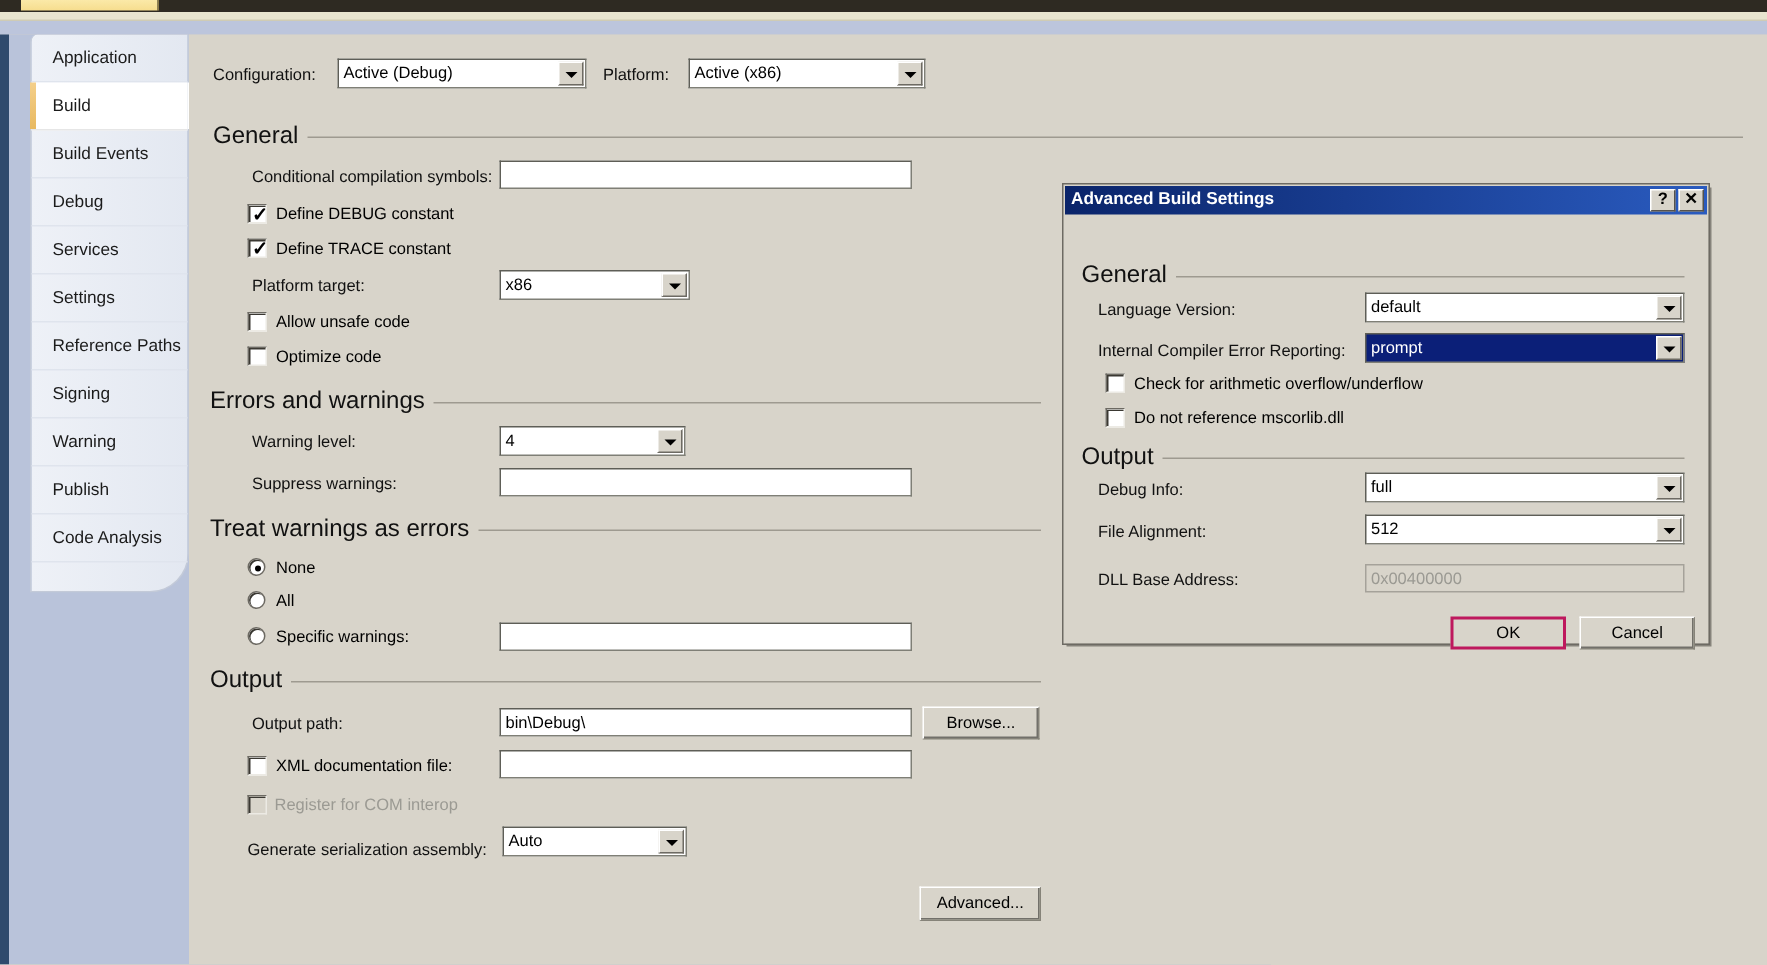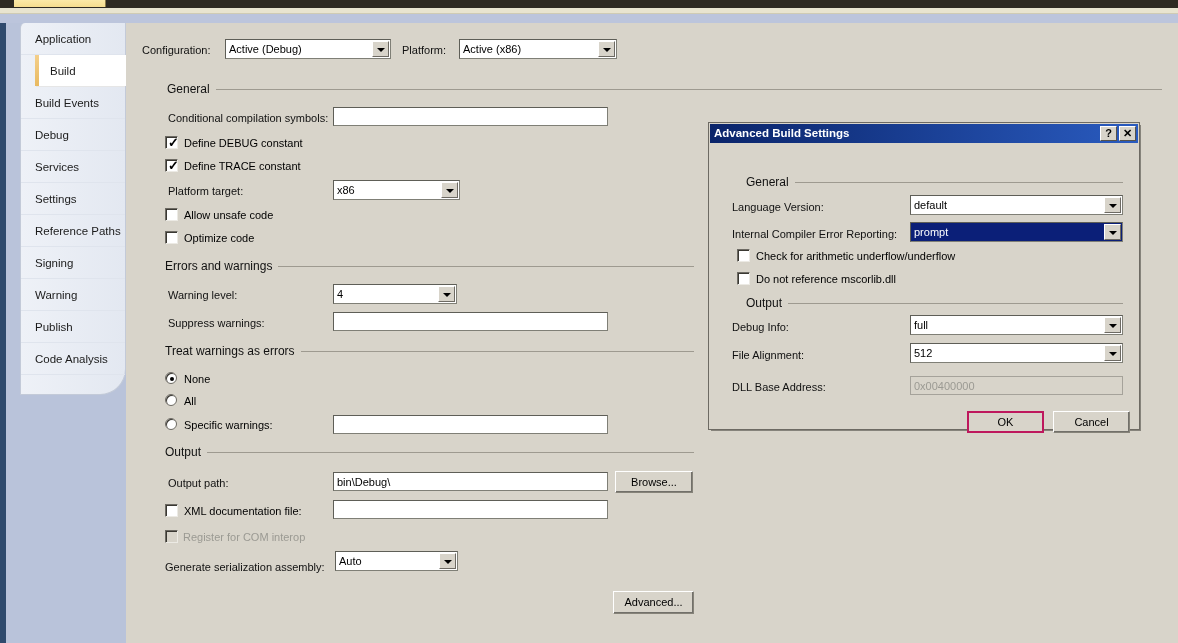--- a/index.html
+++ b/index.html
@@ -32,21 +32,21 @@
              background: #d8d4ca; }
 
   
   #sidebar { position: absolute; left: 20px; top: 23px; width: 106px; height: 372px;
              background: linear-gradient(to right,#eef1f7,#e3e8f1);
              border-top-left-radius: 5px; border-bottom-right-radius: 26px;
              border: 1px solid #c3cad8; border-top: none; }
   .side-item { position: relative; height: 32px; line-height: 32px;
                padding-left: 14px; font-size: 11.5px; color: #1b1b1b;
                border-bottom: 1px solid #dfe4ed; white-space: nowrap; cursor: default; }
-  .side-item.selected { background: #ffffff; border-bottom: 1px solid #e6e6e6; margin-left: 15px; }
+  .side-item.selected { background: #ffffff; border-bottom: 1px solid #e6e6e6; }
   .side-item.selected::before {
     content: ""; position: absolute; left: -1px; top: 0; width: 4px; height: 100%;
     background: linear-gradient(#f4cf8a,#e8b960); }
   .side-item.selected::after {
     content: ""; position: absolute; right: -1px; top: 0; width: 1px; height: 100%;
     background: #ffffff; }
 
   
   .lbl { font-size: 11px; color: #111; white-space: nowrap; }
 
@@ -88,21 +88,21 @@
          border-radius: 50%; background: #000; }
 
   .btn { background: #d8d4ca; border: 1px solid #868379;
          border-top-color: #ffffff; border-left-color: #ffffff;
          box-shadow: inset -1px -1px 0 #72706a;
          font-size: 11px; text-align: center; color: #000; cursor: default; }
   .btn.default { border: 2px solid #be185d; box-shadow: none; }
 
   
   .group { display: flex; align-items: center; gap: 6px; }
-  .group .gtext { font-size: 12px; color: #111; white-space: nowrap; margin-left: 25px; }
+  .group .gtext { font-size: 16px; color: #111; white-space: nowrap; }
   .group .gline { flex: 1; height: 1px; background: #9e9a90; }
 
   .abs { position: absolute; }
 
   
   #dialog { position: absolute; left: 709px; top: 123px; width: 430px; height: 306px;
             background: #d8d4ca; border: 1px solid #d8d4ca;
             box-shadow: 1px 1px 0 #9a968d, 2px 2px 0 #86837b;
             outline: 1px solid #6d6a63; }
   #dlg-title { height: 19px; background: linear-gradient(to right,#0a246a,#2a5bbf);
@@ -286,21 +286,21 @@
     <div class="abs lbl" style="left:22px; top:85px;">Internal Compiler Error Reporting:</div>
     <div class="abs combo highlight" style="left:200px; top:79px; width:213px;">
       <span>prompt</span>
       <span class="arrowbtn">
           <i></i>
         </span>
     </div>
 
     <div class="abs chk" style="left:27px; top:106px;">
       <span class="box"></span>
-      <span>Check for arithmetic underflow/underflow</span>
+      <span>Check for arithmetic overflow/underflow</span>
     </div>
     <div class="abs chk" style="left:27px; top:129px;">
       <span class="box"></span>
       <span>Do not reference mscorlib.dll</span>
     </div>
 
     <div class="abs group" style="left:11px; top:153px; width:402px;">
       <span class="gtext">Output</span>
       <span class="gline"></span>
     </div>

